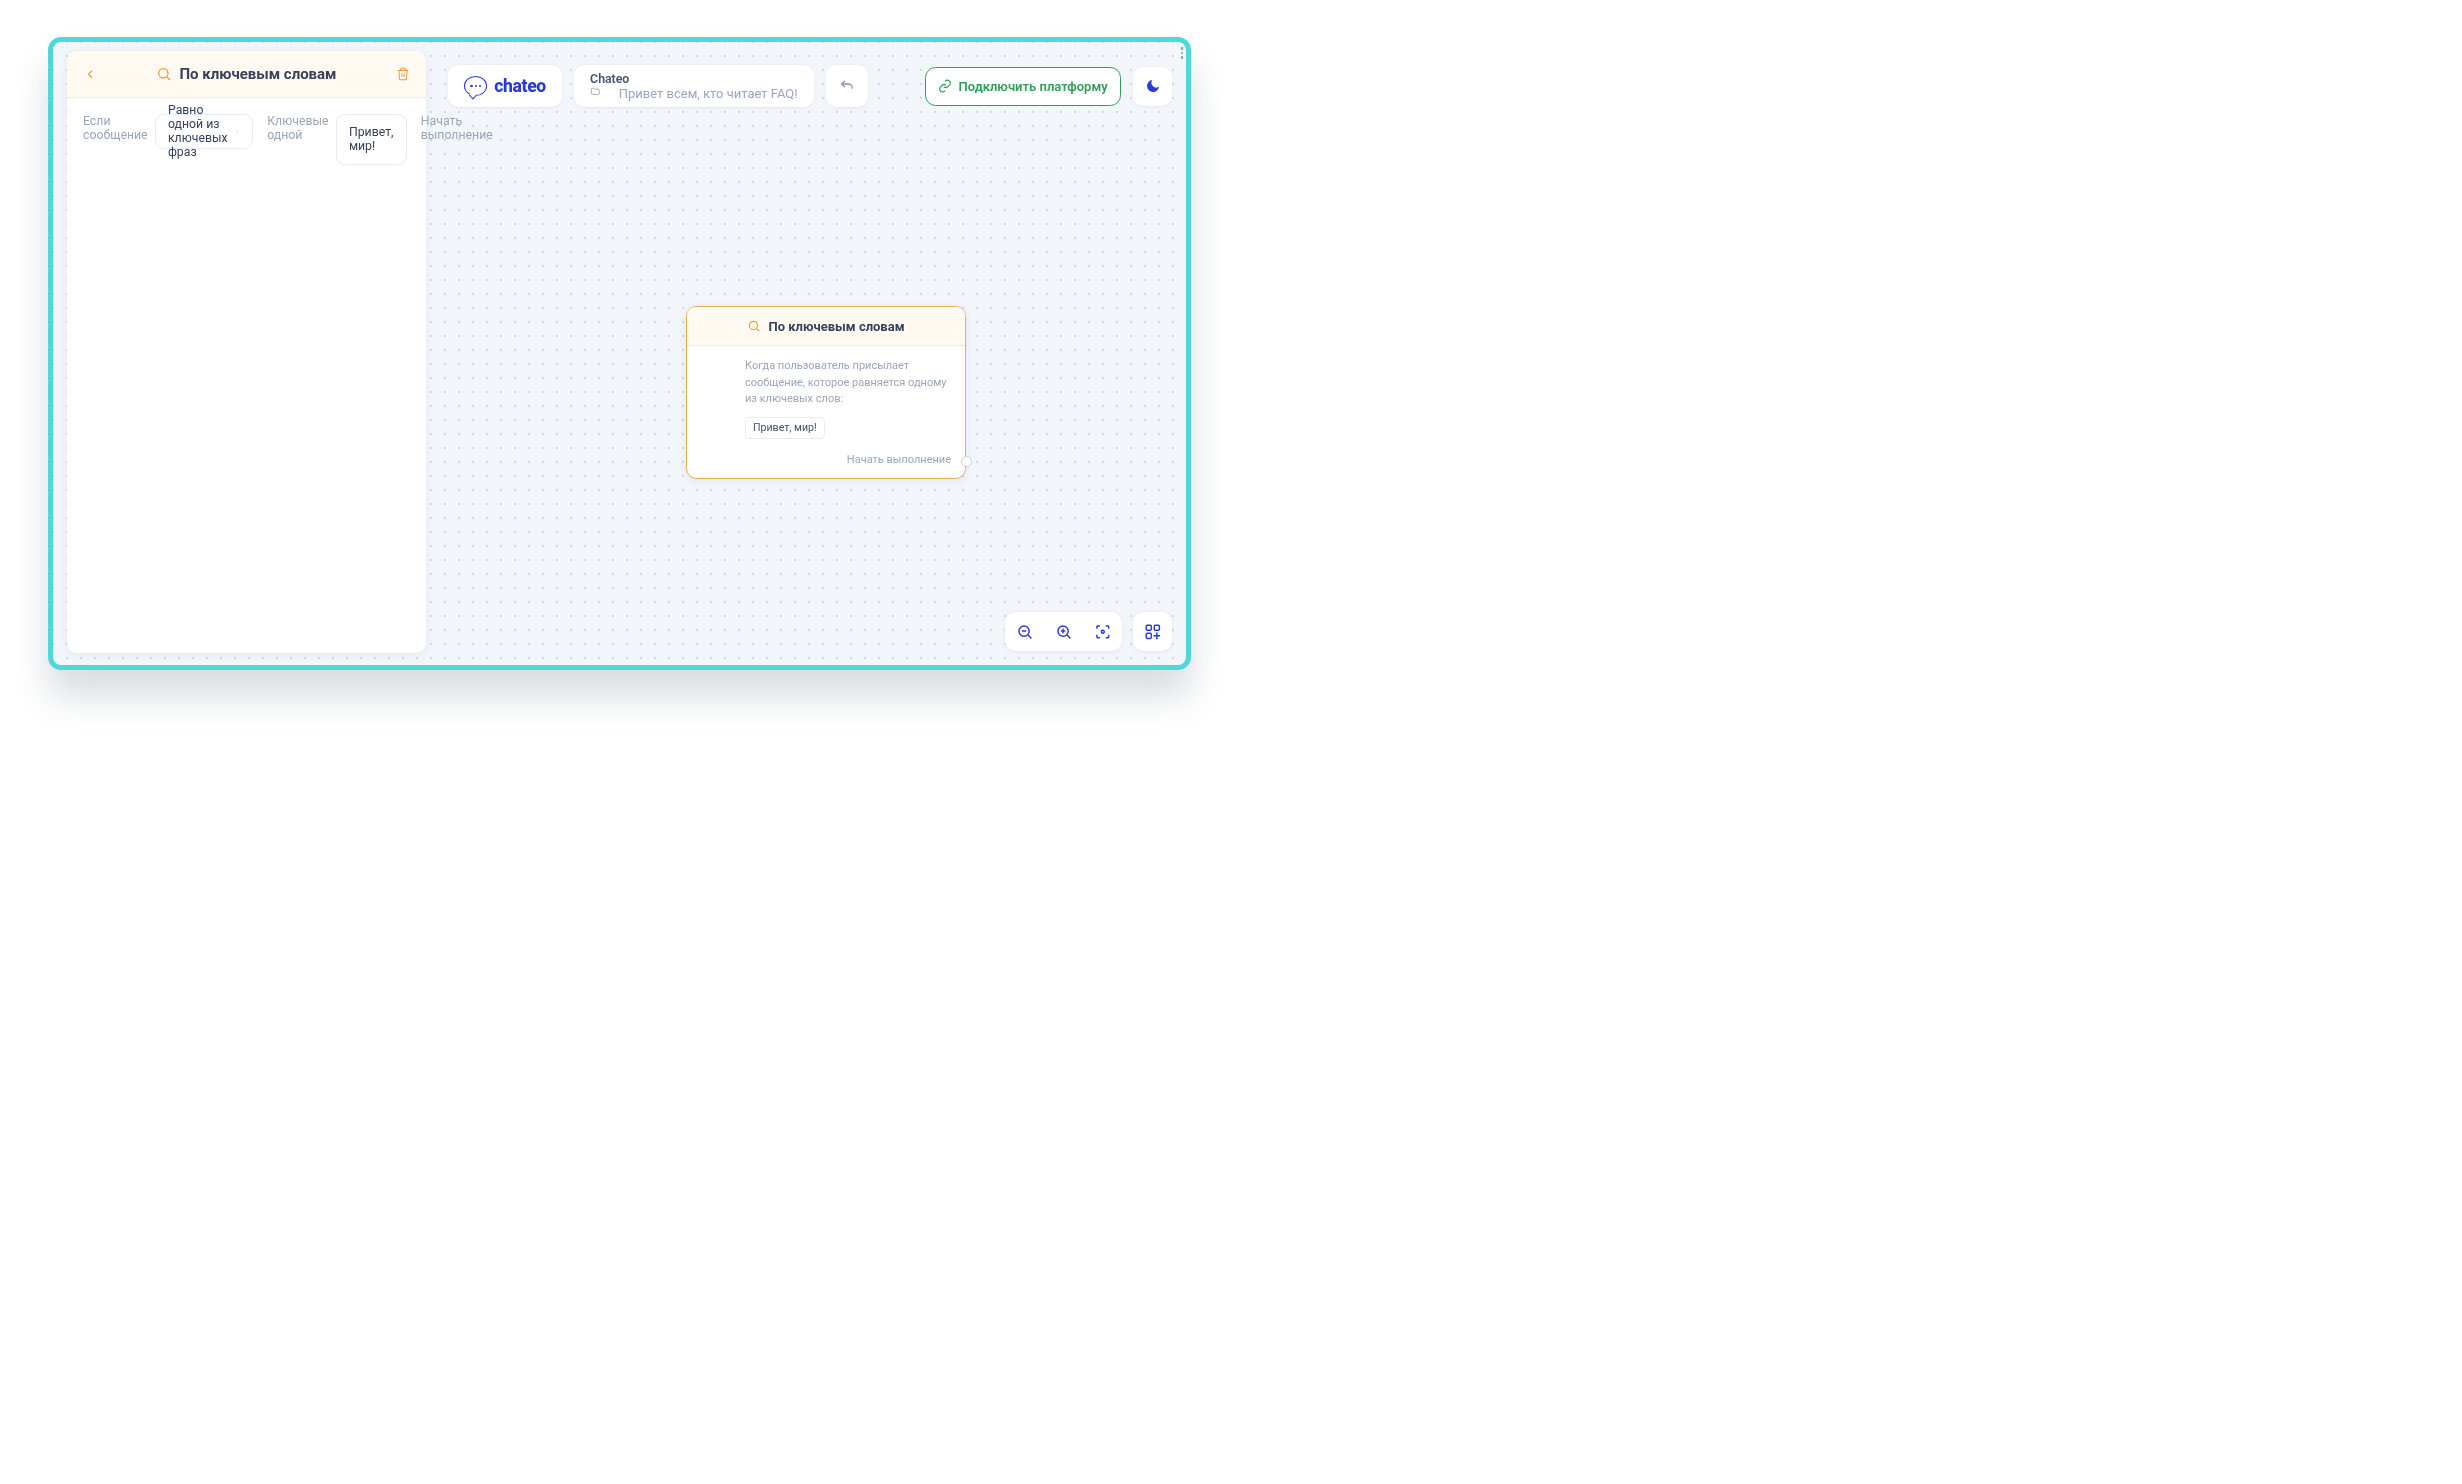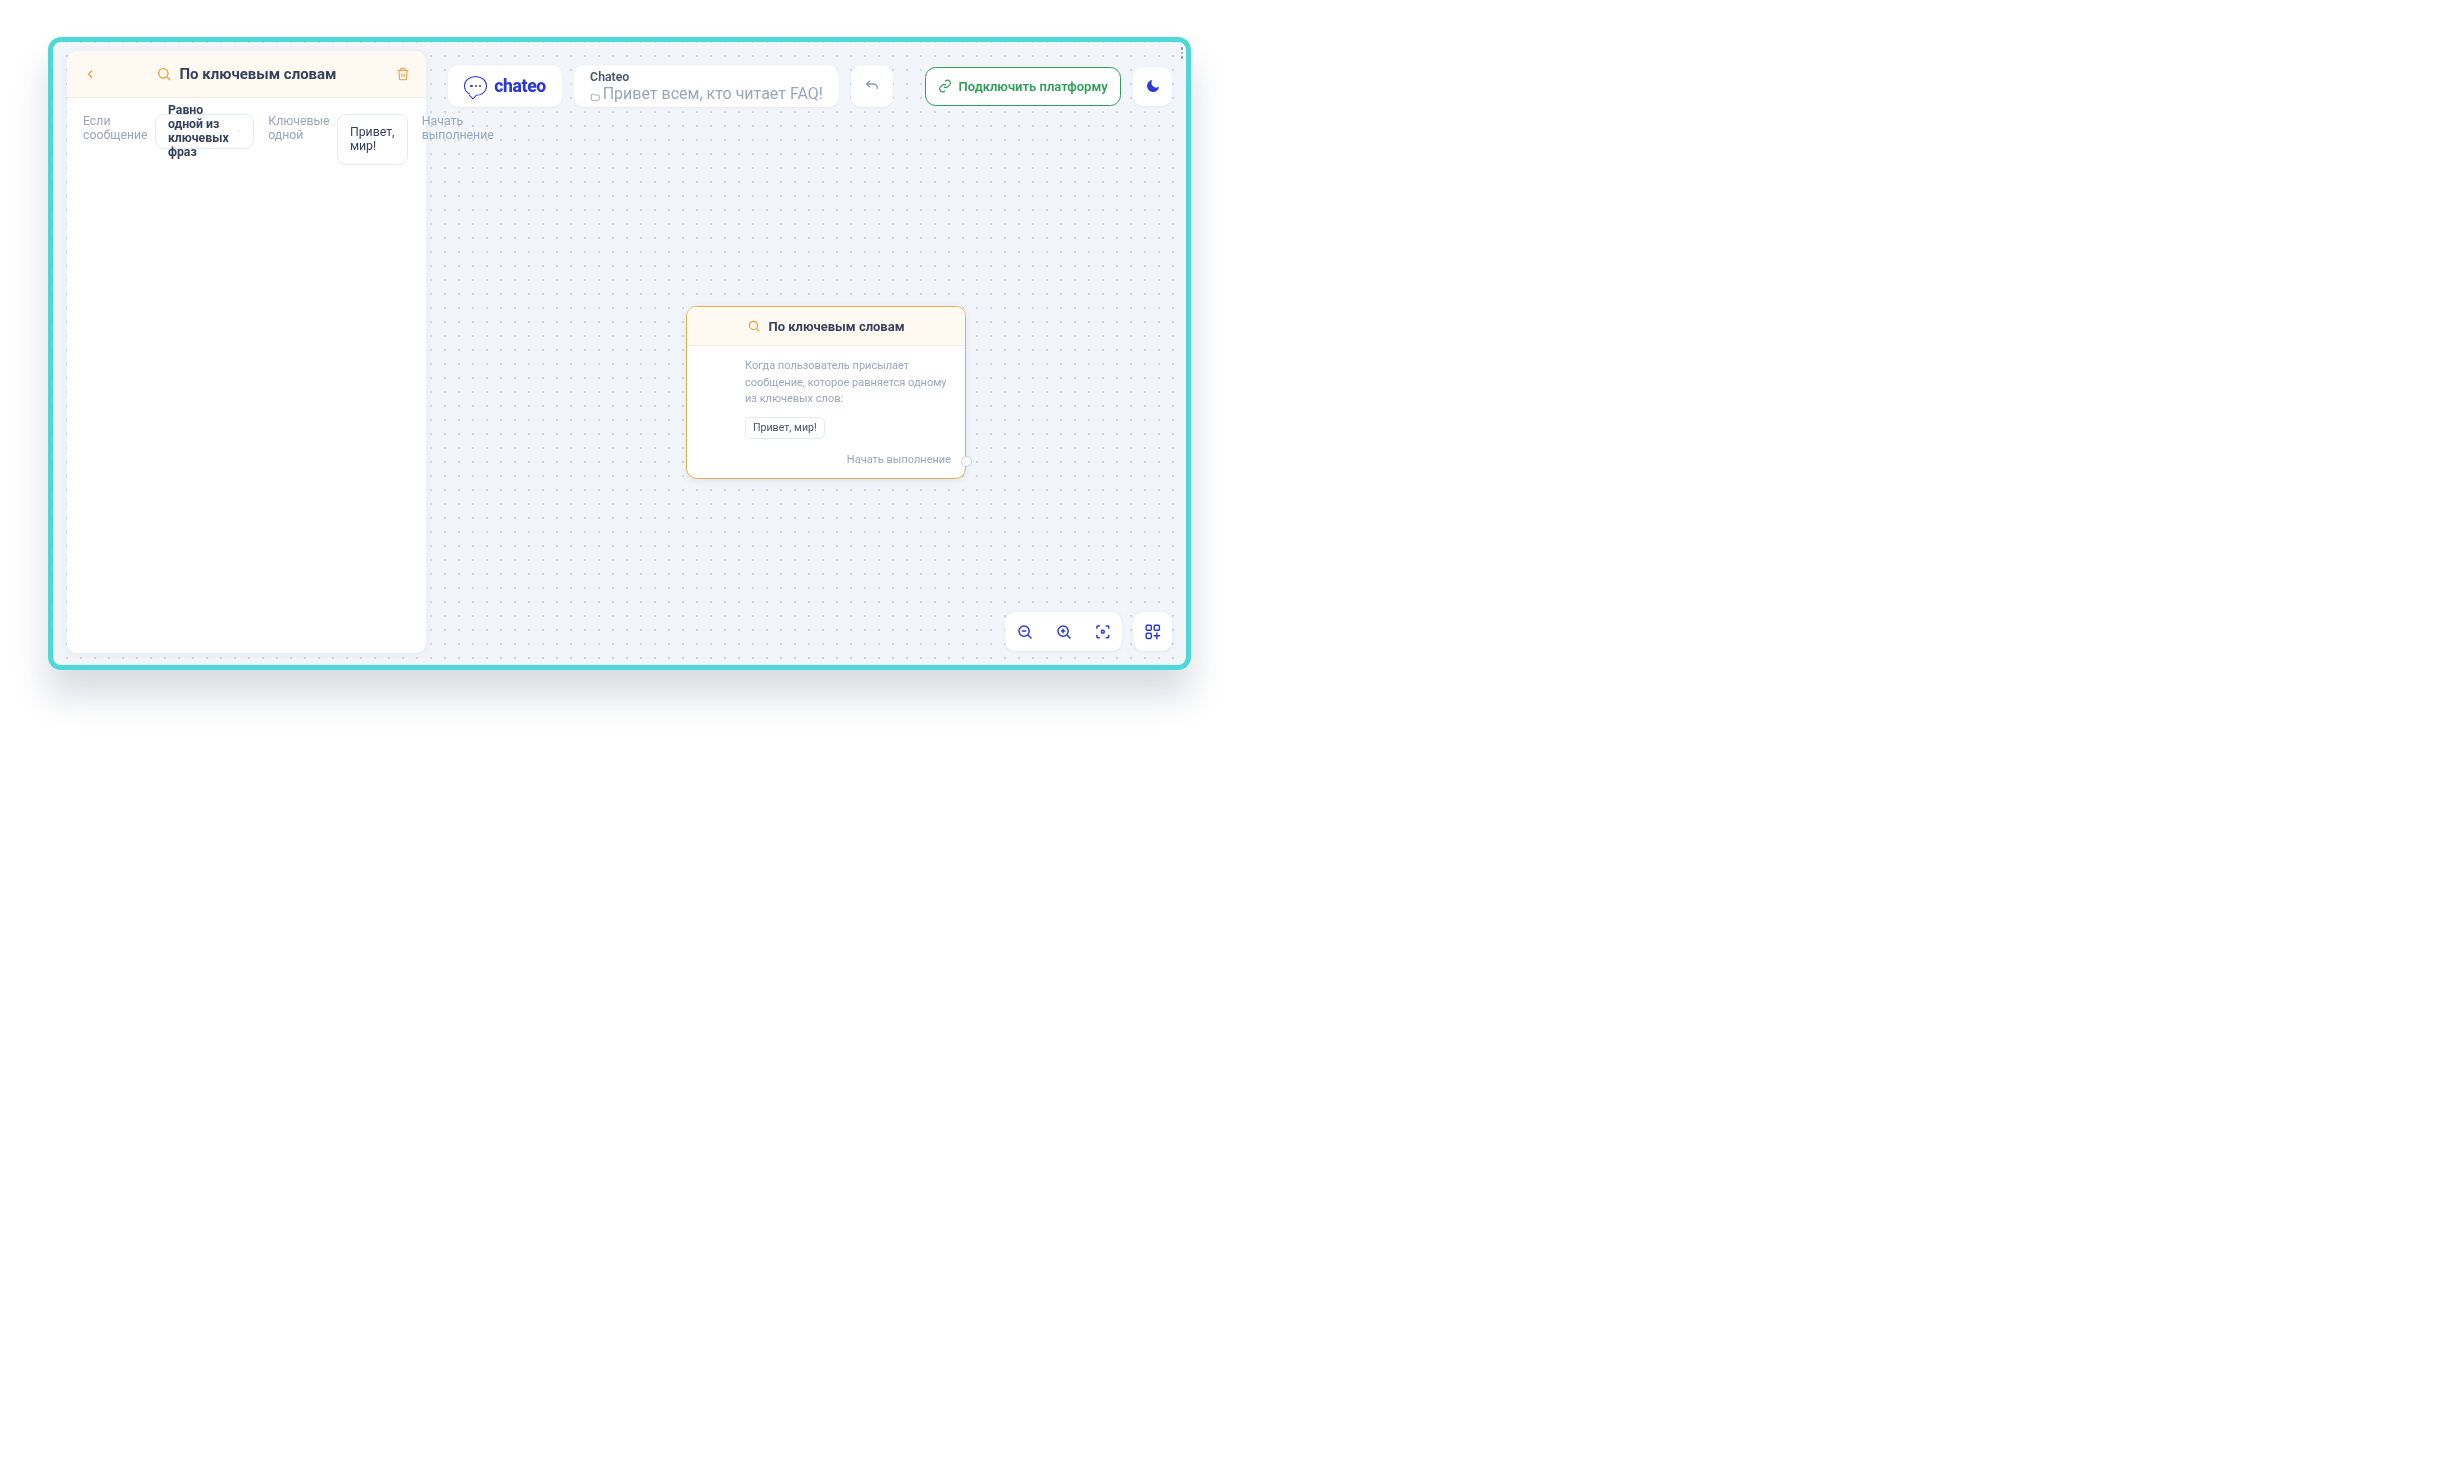--- a/index.html
+++ b/index.html
@@ -9,40 +9,40 @@
   
   .topbar { position: absolute; left: 0; right: 0; top: 16px; height: 56px; display:flex; align-items:center; padding: 8.8px 14px; gap: 12.3px; z-index: 5; }
   .logo-card { background:#fff; border-radius:10.6px; padding: 5.3px 16px; display:flex; align-items:center; height:42px; box-shadow: 0 0.9px 2.6px rgba(20,40,80,.06); }
   .logo-bubble { width:23px; height:19.3px; border:1.8px solid #2b3ad6; border-radius:50%; position:relative; margin-right:7px; display:flex; align-items:center; justify-content:center; }
   .logo-bubble::after { content:""; position:absolute; bottom:-3.5px; left:4.4px; width:5.3px; height:5.3px; border-left:1.8px solid #2b3ad6; border-bottom:1.8px solid #2b3ad6; background:#fff; transform: rotate(-45deg); }
   .logo-dots { display:flex; gap:1.8px; }
   .logo-dots span { width:2.6px; height:2.6px; background:#2b3ad6; border-radius:50%; }
   .logo-text { font-size:17.6px; font-weight:800; color:#2b3ad6; letter-spacing:-0.4px; }
   .crumb-card { background:#fff; border-radius:10.6px; padding:7px 16px; height:42px; display:flex; flex-direction:column; justify-content:center; box-shadow: 0 0.9px 2.6px rgba(20,40,80,.06); min-width:193px; }
   .crumb-title { color:#46536b; font-size:12.3px; font-weight:600; }
-  .crumb-sub { color:#9aa6bb; font-size:16px; display:flex; align-items:flex-end; gap:2px; }
+  .crumb-sub { color:#9aa6bb; font-size:13px; display:flex; align-items:flex-start; gap:18px; }
   .undo-card { background:#fff; border-radius:10.6px; width:42px; height:42px; display:flex; align-items:center; justify-content:center; box-shadow: 0 0.9px 2.6px rgba(20,40,80,.06); cursor:pointer; }
   .undo-card svg { stroke:#8a97ad; }
   .spacer { flex:1; }
   .connect-btn { background:#fff; border:0.9px solid #2f9e57; color:#2f9e57; border-radius:10.6px; height:39px; padding:0 12px; display:flex; align-items:center; gap:7px; font-size:13px; font-weight:600; cursor:pointer; }
   .theme-btn { background:#fff; border-radius:10.6px; width:39px; height:39px; display:flex; align-items:center; justify-content:center; cursor:pointer; box-shadow: 0 0.9px 2.6px rgba(20,40,80,.06); }
   .theme-btn svg { fill:#2b3ad6; }
   
   .left-panel { position:absolute; left:14px; top:8.8px; width:359px; bottom:12.3px; background:#fff; border-radius:10.6px; box-shadow: 0 1.8px 8.8px rgba(20,40,80,.06); z-index:6; display:flex; flex-direction:column; }
   .lp-header { background:#fefaf2; border-radius:10.6px 10.6px 0 0; height:47px; display:flex; align-items:center; padding:0 12.3px; border-bottom:0.9px solid #f0ece2; }
   .lp-back { width:21px; height:21px; display:flex; align-items:center; justify-content:center; cursor:pointer; }
   .lp-back svg { stroke:#f19a3a; }
   .lp-title-wrap { flex:1; display:flex; align-items:center; justify-content:center; gap:7px; }
   .lp-title-wrap svg.search { stroke:#f19a3a; }
   .lp-title { color:#36425c; font-size:15px; font-weight:700; }
   .lp-trash { width:21px; height:21px; display:flex; align-items:center; justify-content:center; cursor:pointer; }
   .lp-trash svg { stroke:#f19a3a; }
   .lp-body { padding: 16px 16px; display:flex; gap:7px; }
   .field-label { color:#9aa6bb; font-size:12.3px; margin-bottom:3.5px; }
-  .select { border:0.9px solid #e4e9f2; border-radius:8.8px; height:35px; padding:0 12.3px; display:flex; align-items:center; justify-content:space-between; color:#36425c; font-size:12.3px; cursor:pointer; background:#fff;font-weight:bold; }
+  .select { border:0.9px solid #e4e9f2; border-radius:8.8px; height:35px; padding:0 12.3px; display:flex; align-items:center; justify-content:space-between; color:#36425c; font-size:12.3px; cursor:pointer; background:#fff; }
   .select svg { stroke:#8a97ad; }
   .textarea { border:0.9px solid #e4e9f2; border-radius:8.8px; min-height:51px; padding:10.6px 12.3px; color:#36425c; font-size:12.3px; background:#fff; }
   .add-block { border:0.9px solid #e4e9f2; border-radius:8.8px; height:51px; display:flex; align-items:center; justify-content:center; gap:7px; color:#6b7a94; font-size:13px; cursor:pointer; }
   .add-block svg { stroke:#6b7a94; }
   
   .node-card { position:absolute; left:633px; top:264px; width:280px; background:#fff; border-radius:10.6px; border:1.8px solid #e6af4d; box-shadow: 0 1.8px 7px rgba(20,40,80,.08); z-index:3; }
   .nc-header { background:#fefaf2; border-radius:8.8px 8.8px 0 0; height:39px; display:flex; align-items:center; justify-content:center; gap:7px; border-bottom:0.9px solid #f0ece2; }
   .nc-header svg { stroke:#f19a3a; }
   .nc-title { color:#36425c; font-size:13px; font-weight:700; }
   .nc-body { padding:12.3px 14px 8.8px;margin-left:44px; }

